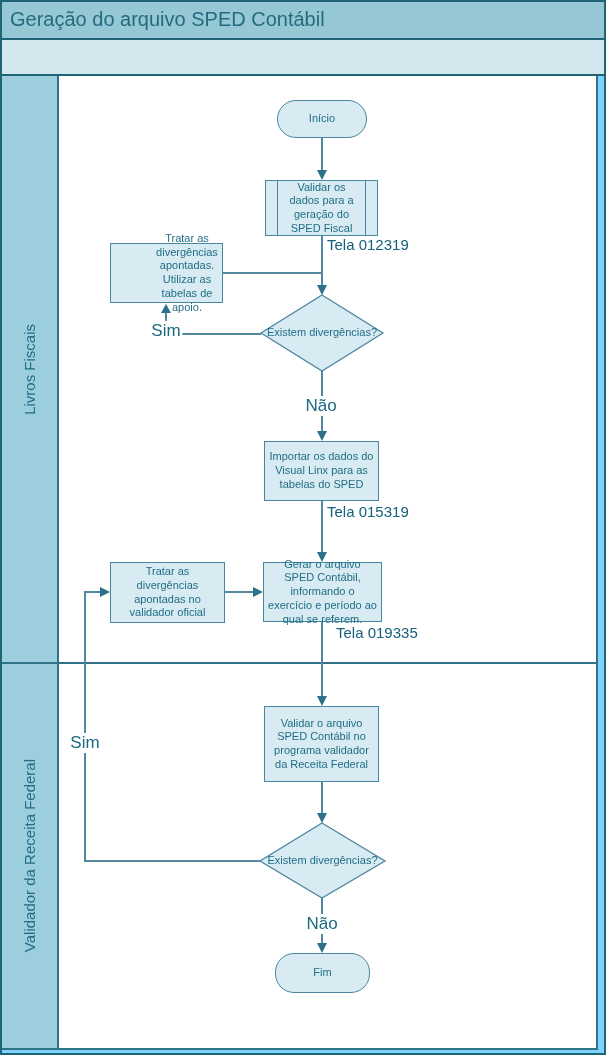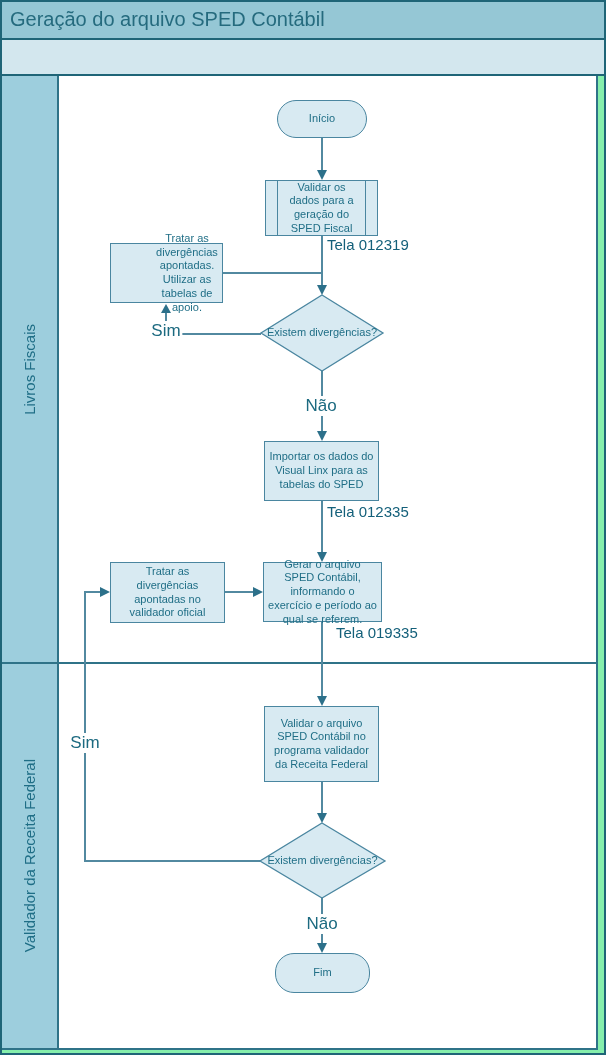--- a/index.html
+++ b/index.html
@@ -1,18 +1,18 @@
 <!DOCTYPE html>
 <html><head>
 <meta charset="utf-8">
 <style>
   html,body { margin:0; padding:0; background:#ffffff; }
   .page {
     position:relative; width:606px; height:1055px;
-    background:#86efac; overflow:hidden;
+    background:#7dd3fc; overflow:hidden;
     font-family:"Liberation Sans", sans-serif;
   }
   .frame {
     position:absolute; inset:0; border:2px solid #1f6577;
     z-index:30; pointer-events:none;
   }
   .title-bar {
     position:absolute; left:2px; top:2px; width:602px; height:38px;
     background:#95c7d5; border-bottom:2px solid #1f6577; box-sizing:border-box;
     z-index:2;
@@ -146,21 +146,21 @@
 
   <div class="node" style="left:263px; top:562px; width:119px; height:60px;">Gerar o arquivo SPED Contábil, informando o exercício e período ao qual se referem.</div>
 
   <div class="node" style="left:264px; top:706px; width:115px; height:76px;">Validar o arquivo SPED Contábil no programa validador da Receita Federal</div>
 
   <div class="dtext" style="left:260px; top:823px; width:125px; height:75px;">Existem divergências?</div>
 
   <div class="node terminator" style="left:275px; top:953px; width:95px; height:40px;text-align:center;">Fim</div>
 
   <span class="screen-ref" style="left:327px; top:236px;">Tela 012319</span>
-  <span class="screen-ref" style="left:327px; top:503px;">Tela 012335</span>
+  <span class="screen-ref" style="left:327px; top:503px;">Tela 015319</span>
   <span class="screen-ref" style="left:336px; top:624px;">Tela 019335</span>
 
   <span class="edge-label" style="left:166px; top:331px;">Sim</span>
   <span class="edge-label" style="left:321px; top:406px;">Não</span>
   <span class="edge-label" style="left:85px; top:743px;">Sim</span>
   <span class="edge-label" style="left:322px; top:924px;">Não</span>
 
   <div class="frame"></div>
 </div>
 

